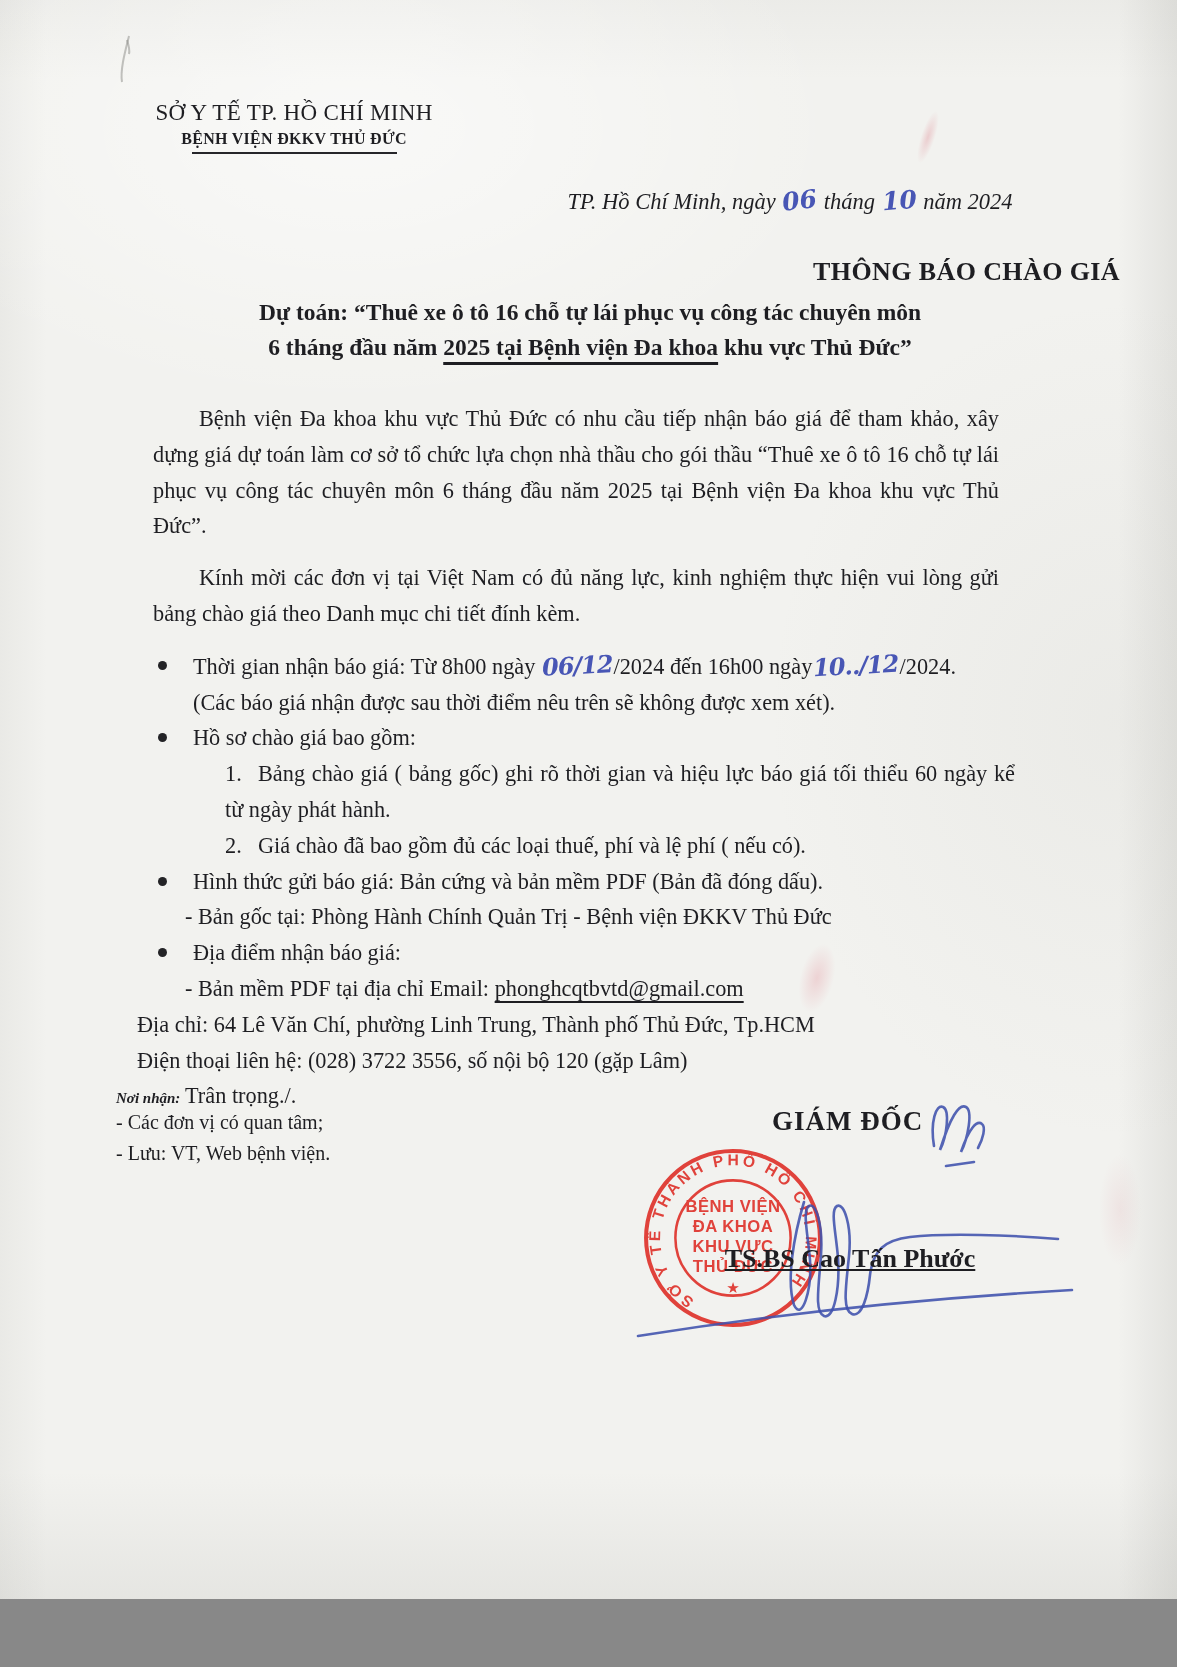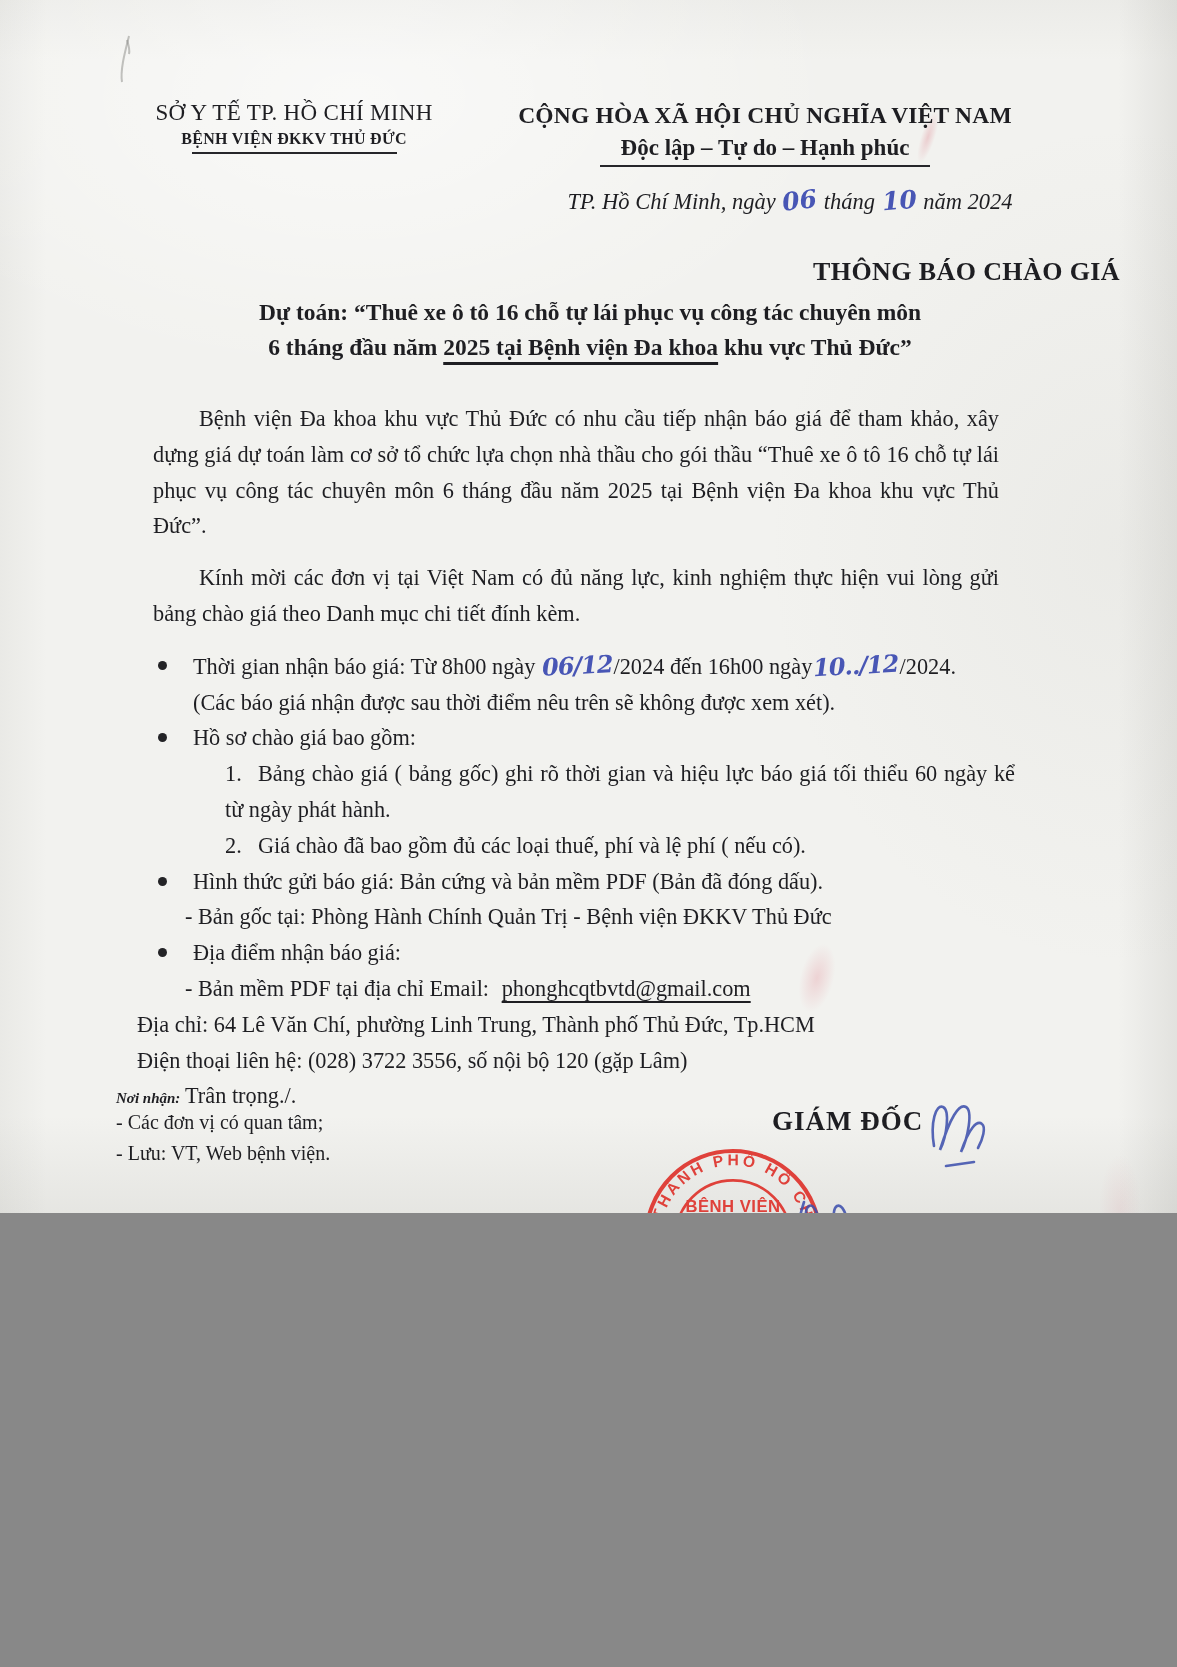--- a/index.html
+++ b/index.html
@@ -1,17 +1,17 @@
 <!DOCTYPE html>
 <html><head>
 <meta charset="utf-8">
 <style>
   html,body{margin:0;padding:0;background:#888;}
   .page{
-    position:relative;width:1177px;height:1213px;overflow:hidden;
+    position:relative;width:1177px;height:1599px;overflow:hidden;
     background:#f2f2ef;
     background-image:
       radial-gradient(ellipse 700px 400px at 30% 8%, rgba(255,255,255,.55), rgba(255,255,255,0) 70%),
       radial-gradient(ellipse 500px 600px at 95% 45%, rgba(170,170,162,.10), rgba(255,255,255,0) 70%),
       linear-gradient(to right, rgba(120,120,112,.07), rgba(0,0,0,0) 4%, rgba(0,0,0,0) 95%, rgba(110,110,104,.12)),
       linear-gradient(to bottom, rgba(130,130,122,.06), rgba(0,0,0,0) 5%, rgba(0,0,0,0) 92%, rgba(120,120,112,.10));
     font-family:"Liberation Serif", serif;
     color:#1e1e22;
   }
   
@@ -37,21 +37,21 @@
   .body p{margin:16px;text-align:justify;text-indent:46px;}
   .line{position:relative;}
   .bullet{padding-left:56px;}
   .dot{position:absolute;left:21px;top:13px;width:9px;height:9px;border-radius:50%;background:#232326;}
   .note{padding-left:56px;}
   .numbered{padding-left:88px;text-align:justify;}
   .num{display:inline-block;width:33px;}
   .dash{padding-left:48px;}
   .closing{padding-left:48px;}
   .nowrap{white-space:nowrap;}
-  .email{text-decoration:underline;text-decoration-thickness:2px;text-underline-offset:5px;margin-left:7px;}
+  .email{text-decoration:underline;text-decoration-thickness:2px;text-underline-offset:5px;}
   .hw-inline{font-family:"DejaVu Serif", serif;font-style:italic;font-weight:bold;color:#4856b5;font-size:24px;display:inline-block;transform:rotate(-3deg);letter-spacing:-1px;margin:0 1px;}
   
   .recipients{position:absolute;left:116px;top:1090px;width:340px;}
   .recipients .label{font-size:15px;font-weight:bold;font-style:italic;}
   .recipients .item{font-size:20px;line-height:31px;}
   .recipients .item:first-of-type{margin-top:7px;}
   .director{position:absolute;left:772px;top:1106px;font-size:27px;font-weight:bold;letter-spacing:1px;}
   .signer-name{position:absolute;left:695px;top:1244px;width:310px;text-align:center;font-size:26px;font-weight:bold;text-decoration:underline;}
   
   .stamp{position:absolute;left:640px;top:1145px;width:186px;height:186px;opacity:.93;}
@@ -84,25 +84,20 @@
     <path class="pencil-stroke" d="M22,10 C24,16 25,20 24,24" opacity=".3"></path>
   </svg>
   <div class="smudge1"></div>
   <div class="smudge2"></div>
   <div class="smudge3"></div>
 
   <div class="hdr-left">
     <div class="l1">SỞ Y TẾ TP. HỒ CHÍ MINH</div>
     <div class="l2">BỆNH VIỆN ĐKKV THỦ ĐỨC</div>
     <div class="hdr-rule rule-left"></div>
-  </div>
-  <div class="hdr-right">
-    <div class="l1">CỘNG HÒA XÃ HỘI CHỦ NGHĨA VIỆT NAM</div>
-    <div class="l2">Độc lập – Tự do – Hạnh phúc</div>
-    <div class="hdr-rule rule-right"></div>
   </div>
 
   <div class="dateline"><span>TP. Hồ Chí Minh, ngày</span> <span class="hw hw-day">06</span> <span>tháng</span> <span class="hw hw-month">10</span> <span>năm 2024</span></div>
 
   <div class="title">THÔNG BÁO CHÀO GIÁ</div>
   <div class="subtitle">
     <div>Dự toán: “Thuê xe ô tô 16 chỗ tự lái phục vụ công tác chuyên môn</div>
     <div><span>6 tháng đầu năm </span><span class="u-part">2025 tại Bệnh viện Đa khoa</span><span> khu vực Thủ Đức”</span></div>
   </div>
 

